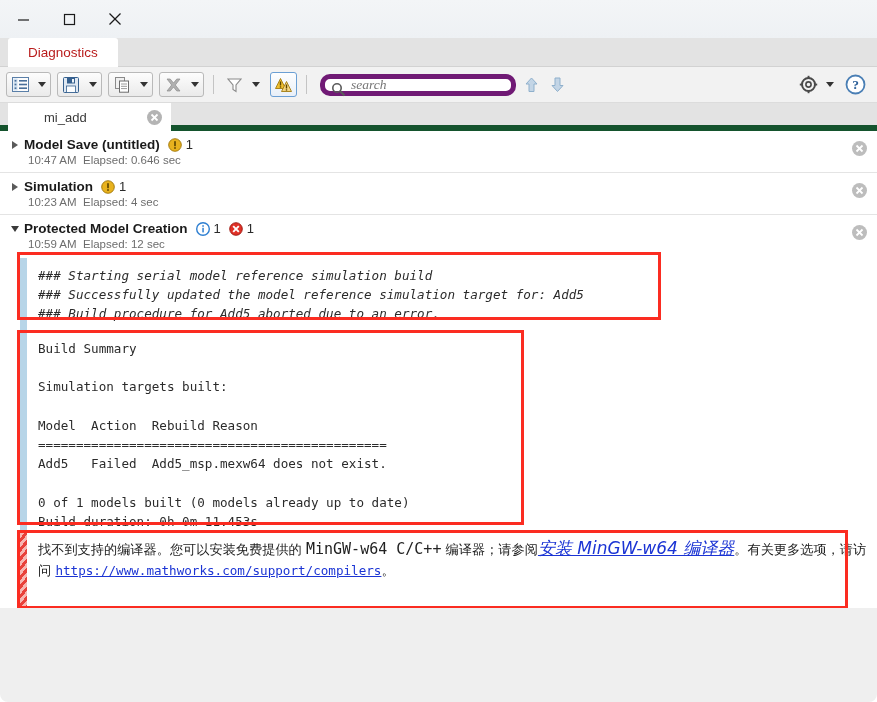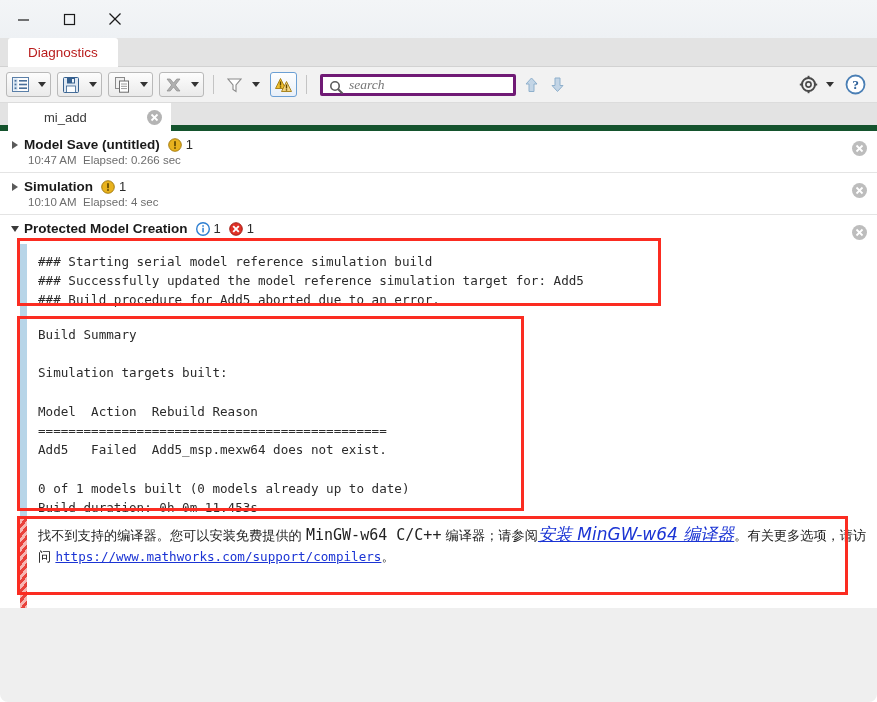--- a/index.html
+++ b/index.html
@@ -114,24 +114,24 @@
     display: flex; align-items: center; justify-content: center;
     border: 1px solid #6b9fd4;
     border-radius: 3px;
     background: linear-gradient(to bottom, #fefefe, #e8eff8);
     margin-right: 6px;
   }
   #search-wrap {
     position: relative;
     width: 196px; height: 22px;
     margin-left: 6px;
-    border: 3px solid #701a75;
+    border: 5px solid #701a75;
     background: #ffffff;
     display: flex; align-items: flex-start;
-    border-radius: 2px;
+    border-radius: 10px;
   }
   #search-input {
     border: none; outline: none;
     background: transparent;
     font-family: "Liberation Serif", serif;
     font-style: italic;
     font-size: 13.5px; color: #9a9a9a;
     padding-left: 26px;
     width: 100%; height: 100%;
   }
@@ -451,21 +451,21 @@
         <span class="badge">
           <svg width="14" height="14" viewBox="0 0 14 14">
             <circle cx="7" cy="7" r="6.3" fill="#e8b21e" stroke="#9d7509" stroke-width="0.9"></circle>
             <rect x="6.2" y="3.2" width="1.6" height="5" fill="#5a4200"></rect>
             <rect x="6.2" y="9.2" width="1.6" height="1.6" fill="#5a4200"></rect>
           </svg>
           <span class="badge-count">1</span>
         </span>
       </div>
       <div class="entry-sub">
-        <span>10:47 AM</span>&nbsp;&nbsp;<span>Elapsed: 0.266 sec</span>
+        <span>10:47 AM</span>&nbsp;&nbsp;<span>Elapsed: 0.646 sec</span>
       </div>
       <div class="entry-close">
         <svg width="9" height="9" viewBox="0 0 9 9">
           <line x1="1.5" y1="1.5" x2="7.5" y2="7.5" stroke="#ffffff" stroke-width="1.8"></line>
           <line x1="7.5" y1="1.5" x2="1.5" y2="7.5" stroke="#ffffff" stroke-width="1.8"></line>
         </svg>
       </div>
     </div>
 
     <div class="entry">
@@ -477,21 +477,21 @@
         <span class="badge">
           <svg width="14" height="14" viewBox="0 0 14 14">
             <circle cx="7" cy="7" r="6.3" fill="#e8b21e" stroke="#9d7509" stroke-width="0.9"></circle>
             <rect x="6.2" y="3.2" width="1.6" height="5" fill="#5a4200"></rect>
             <rect x="6.2" y="9.2" width="1.6" height="1.6" fill="#5a4200"></rect>
           </svg>
           <span class="badge-count">1</span>
         </span>
       </div>
       <div class="entry-sub">
-        <span>10:10 AM</span>&nbsp;&nbsp;<span>Elapsed: 4 sec</span>
+        <span>10:23 AM</span>&nbsp;&nbsp;<span>Elapsed: 4 sec</span>
       </div>
       <div class="entry-close">
         <svg width="9" height="9" viewBox="0 0 9 9">
           <line x1="1.5" y1="1.5" x2="7.5" y2="7.5" stroke="#ffffff" stroke-width="1.8"></line>
           <line x1="7.5" y1="1.5" x2="1.5" y2="7.5" stroke="#ffffff" stroke-width="1.8"></line>
         </svg>
       </div>
     </div>
 
     <div class="entry" style="border-bottom:none;">
@@ -510,31 +510,34 @@
         </span>
         <span class="badge">
           <svg width="14" height="14" viewBox="0 0 14 14">
             <circle cx="7" cy="7" r="6.3" fill="#e03127" stroke="#9b1911" stroke-width="0.9"></circle>
             <line x1="4.2" y1="4.2" x2="9.8" y2="9.8" stroke="#ffffff" stroke-width="1.9"></line>
             <line x1="9.8" y1="4.2" x2="4.2" y2="9.8" stroke="#ffffff" stroke-width="1.9"></line>
           </svg>
           <span class="badge-count">1</span>
         </span>
       </div>
+      <div class="entry-sub">
+        <span>10:59 AM</span>&nbsp;&nbsp;<span>Elapsed: 12 sec</span>
+      </div>
       <div class="entry-close">
         <svg width="9" height="9" viewBox="0 0 9 9">
           <line x1="1.5" y1="1.5" x2="7.5" y2="7.5" stroke="#ffffff" stroke-width="1.8"></line>
           <line x1="7.5" y1="1.5" x2="1.5" y2="7.5" stroke="#ffffff" stroke-width="1.8"></line>
         </svg>
       </div>
     </div>
 
     <div id="messages">
 
-      <div class="msgblock" style="height:75px;">
+      <div class="msgblock" style="height:75px;font-style:italic;">
         <div class="msg-bar info"></div>
         <div class="msg-text" style="padding-top:8px;">### Starting serial model reference simulation build
 ### Successfully updated the model reference simulation target for: Add5
 ### Build procedure for Add5 aborted due to an error.</div>
         <div class="redbox" style="left:17px; top:-6px; width:644px; height:68px;"></div>
       </div>
 
       <div class="msgblock" style="height:200px;">
         <div class="msg-bar info"></div>
         <div class="msg-text" style="padding-top:6px;">Build Summary

